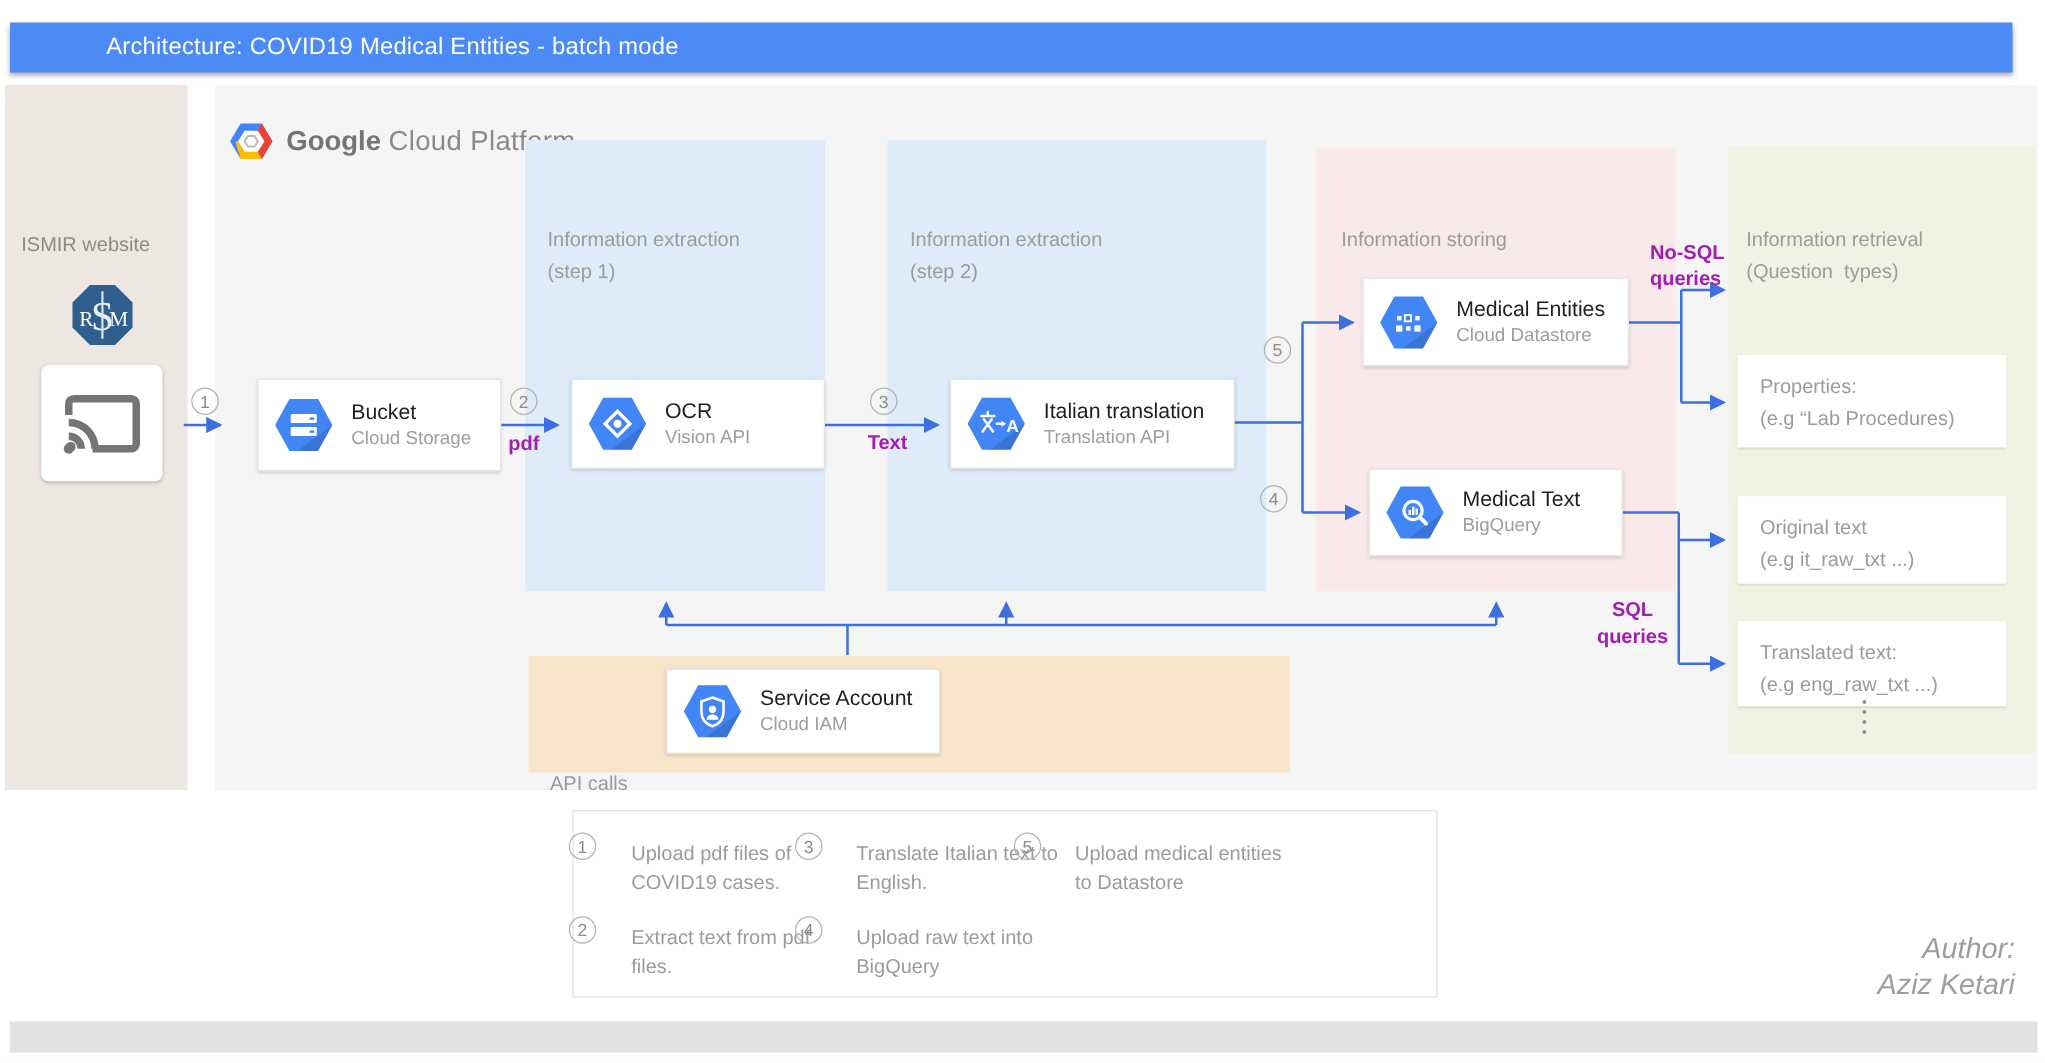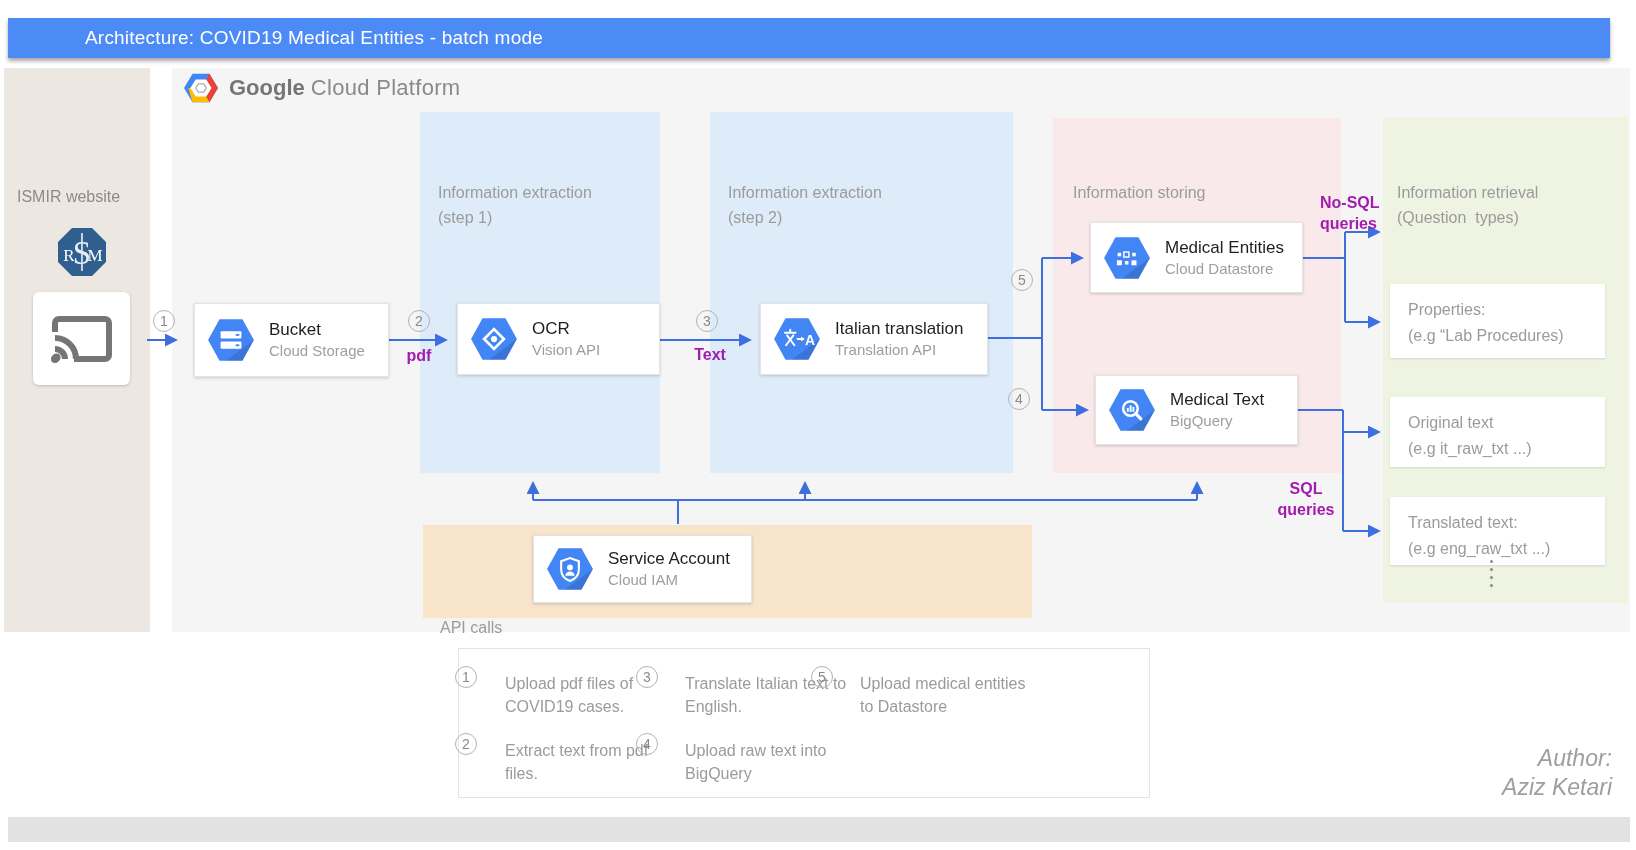--- a/index.html
+++ b/index.html
@@ -42,21 +42,21 @@
     box-sizing:border-box;color:#8a8a8a;font-size:14px;display:flex;align-items:center;justify-content:center;background:transparent;}
 
   .bluelab{position:absolute;color:#a21caf;font-size:16px;line-height:21px;font-weight:bold;}
 
   
   .legend{left:458px;top:648px;width:692px;height:150px;background:#ffffff;border:1px solid #e3e3e3;box-sizing:border-box;}
   .legend-item-text{position:absolute;font-size:16px;color:#9b9b9b;line-height:23px;}
 
   .author{right:24px;top:744px;text-align:right;color:#9e9e9e;font-size:23px;font-style:italic;line-height:29px;}
 
-  .gcp-brand{left:183px;top:72px;display:flex;align-items:center;}
+  .gcp-brand{left:183px;top:97px;display:flex;align-items:center;}
   .gcp-brand .b1{color:#757575;font-size:22px;font-weight:bold;margin-left:10px;}
   .gcp-brand .b2{color:#8a8a8a;font-size:22px;margin-left:6px;letter-spacing:.3px;}
 
   .sidebar-label{left:17px;top:188px;color:#8f8a84;font-size:16px;}
   .castbox{left:33px;top:292px;width:97px;height:93px;background:#ffffff;border-radius:6px;
     box-shadow:0 1px 3px rgba(0,0,0,.2);display:flex;align-items:center;justify-content:center;}
 
   .vdots{left:1490px;top:560px;display:flex;flex-direction:column;gap:5px;}
   .vdots i{width:3px;height:3px;border-radius:50%;background:#8a8a8a;}
 
@@ -174,21 +174,21 @@
   <div class="bluelab" style="left:688px;top:344px;width:44px;text-align:center;">Text</div>
   <div class="bluelab" style="left:1320px;top:192px;">
     <div>No-SQL</div>
       <div>queries</div>
   </div>
   <div class="bluelab" style="left:1270px;top:478px;width:72px;text-align:center;">
     <div>SQL</div>
       <div>queries</div>
   </div>
 
-  <div class="node" style="left:194px;top:303px;width:195px;height:74px;">
+  <div class="node" style="left:206px;top:303px;width:195px;height:74px;">
     <span>
       <svg width="50" height="44" viewBox="0 0 48 42">
         <polygon points="13,1 35,1 46,21 35,41 13,41 2,21" fill="#4285f4"></polygon>
         <polygon points="46,21 35,41 19,41" fill="#000000" opacity="0.12"></polygon>
         <rect x="14" y="12.5" width="20" height="7" rx="1" fill="#ffffff"></rect>
         <rect x="14" y="22.5" width="20" height="7" rx="1" fill="#ffffff"></rect>
         <rect x="28.5" y="15.2" width="3.5" height="1.8" fill="#4285f4"></rect>
         <rect x="28.5" y="25.2" width="3.5" height="1.8" fill="#4285f4"></rect>
       </svg>
     </span>

